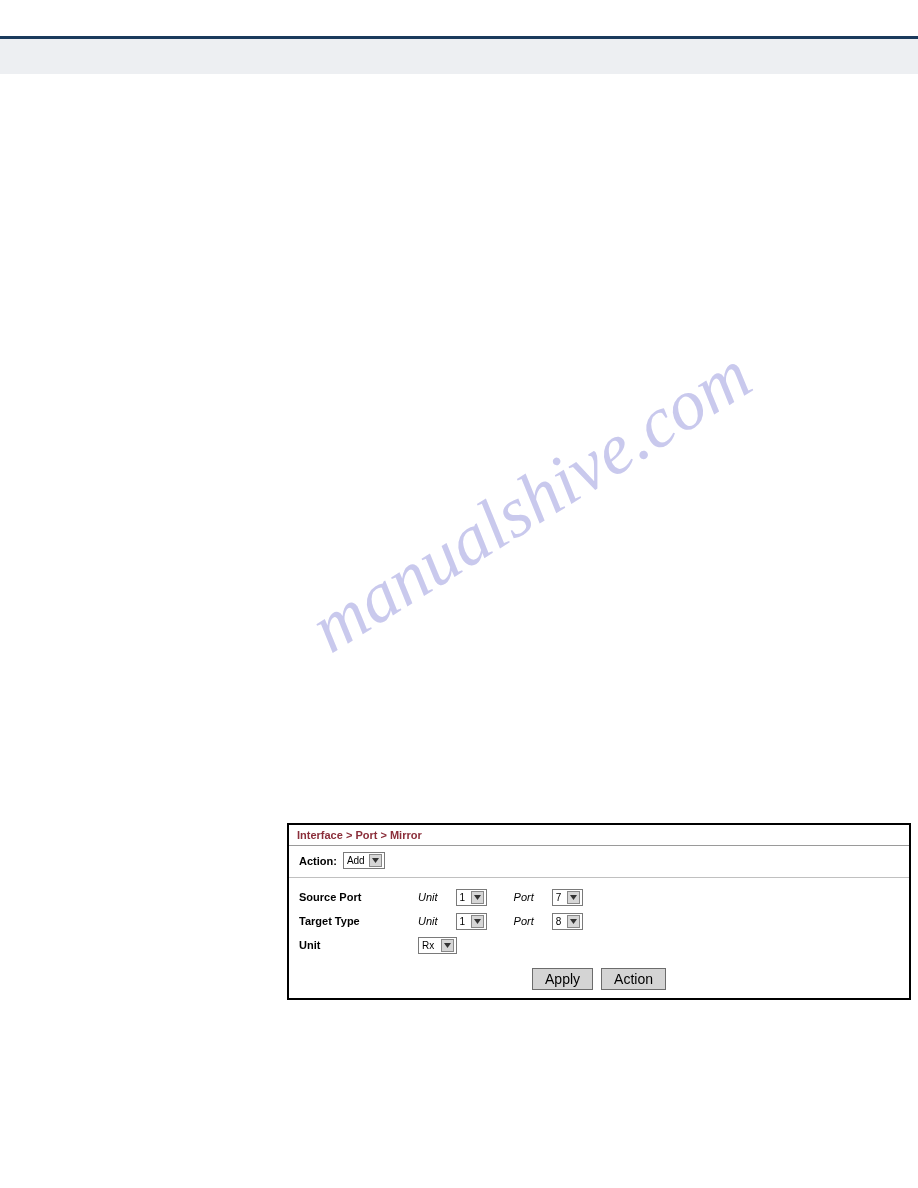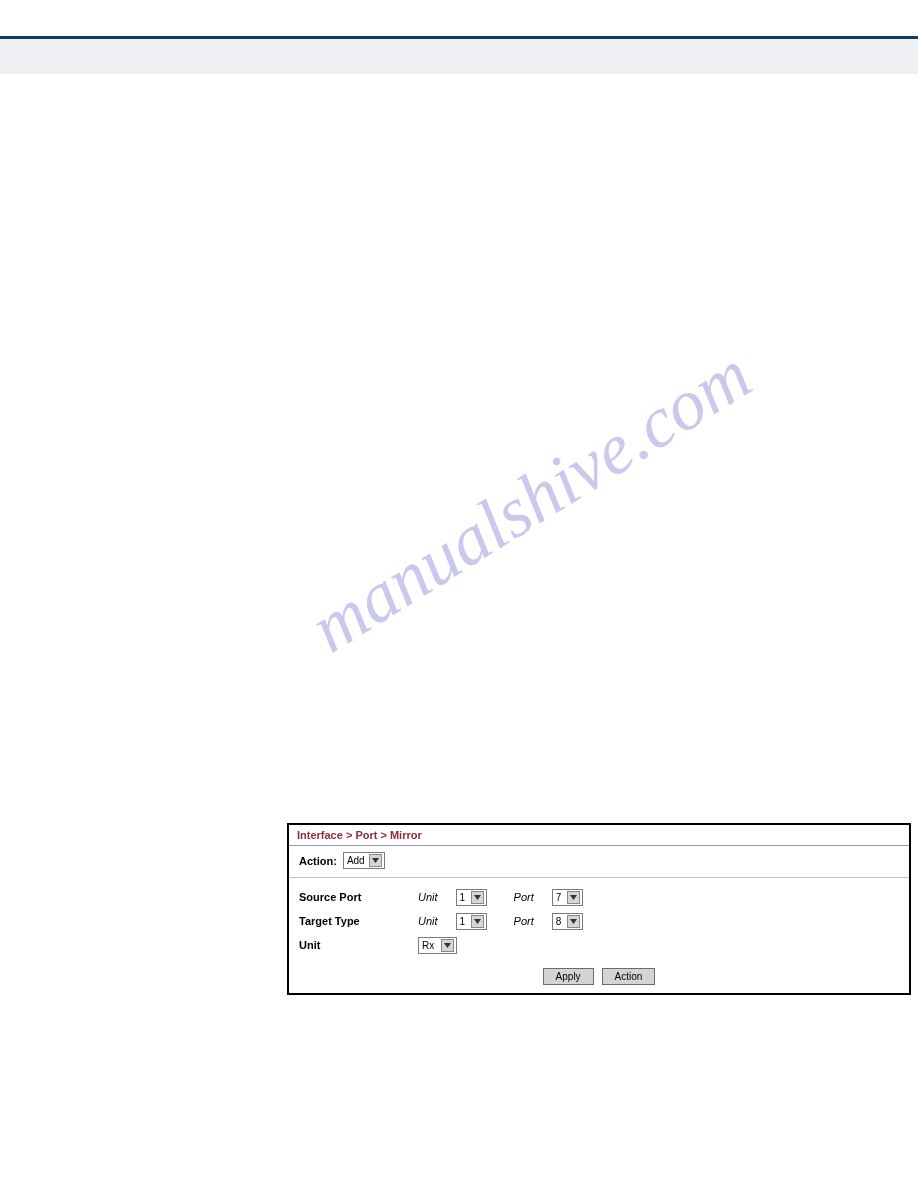--- a/index.html
+++ b/index.html
@@ -92,21 +92,21 @@
       justify-content: center;
     }
     .sel .caret svg { display: block; }
     .button-row {
       padding: 6px 0 8px;
       display: flex;
       justify-content: center;
       gap: 8px;
     }
     .btn {
-      font-size: 10px;
+      font-size: 14px;
       padding: 2px 12px;
       background: #d4d4d4;
       border: 1px solid #6c6c6c;
       cursor: pointer;
     }
   </style>
 </head>
 <body>
 
 <div class="header-bar"></div>

